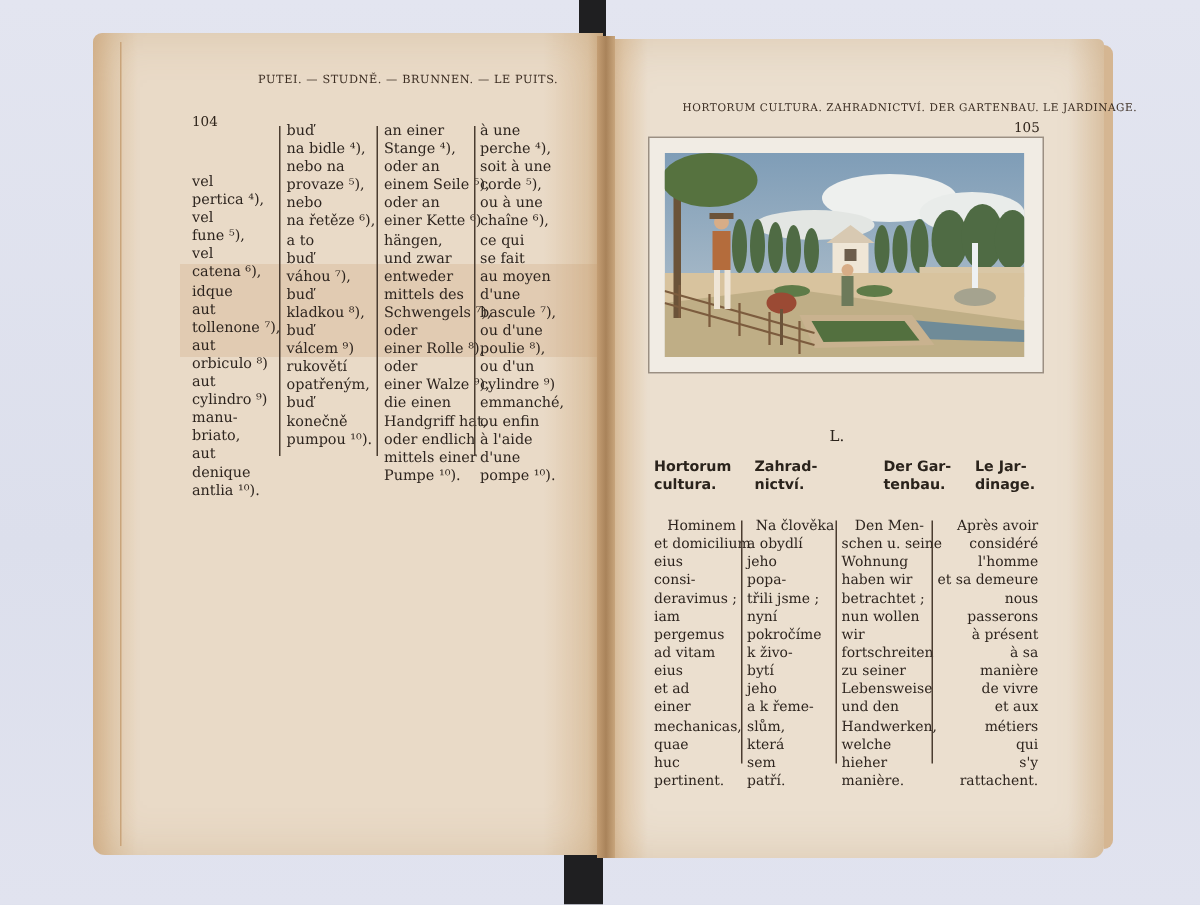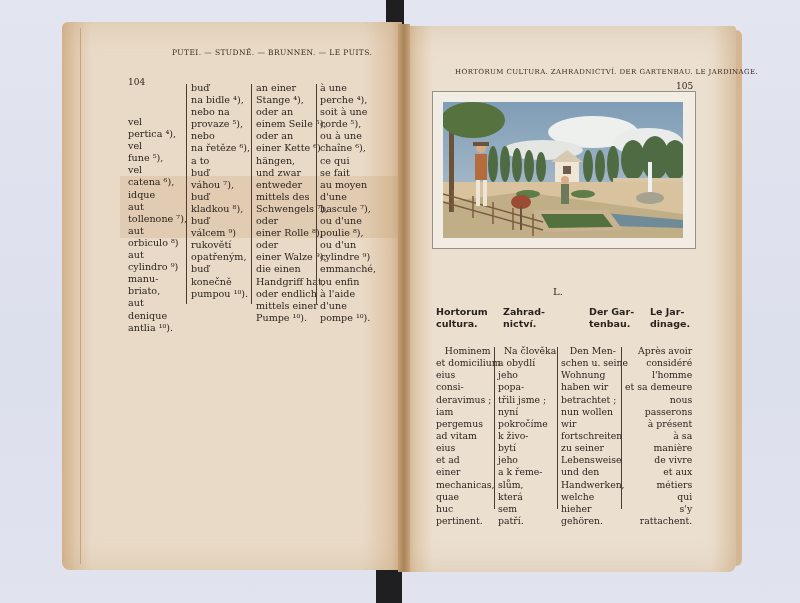--- a/index.html
+++ b/index.html
@@ -194,15 +194,15 @@
 nictví.</div>
 <div class="heading" id="h2" style="left:570px;top:306px;width:56px;margin-left:19px;">Der Gar-
 tenbau.</div>
 <div class="heading" id="h3" style="left:638px;top:306px;width:52px;margin-left:12px;">Le Jar-
 dinage.</div>
 
 <div class="rcol" id="rc0" style="left:436px;top:345px;"><div>   Hominem</div><div>et domicilium</div><div>eius</div><div>consi-</div><div>deravimus ;</div><div>iam</div><div>pergemus</div><div>ad vitam</div><div>eius</div><div>et ad</div><div>einer</div><div>mechanicas,</div><div>quae</div><div>huc</div><div>pertinent.</div></div>
 <div class="vline" style="left:494px;top:347px;height:162px;"></div>
 <div class="rcol" id="rc1" style="left:498px;top:345px;"><div>  Na člověka</div><div>a obydlí</div><div>jeho</div><div>popa-</div><div>třili jsme ;</div><div>nyní</div><div>pokročíme</div><div>k živo-</div><div>bytí</div><div>jeho</div><div>a k řeme-</div><div>slům,</div><div>která</div><div>sem</div><div>patří.</div></div>
 <div class="vline" style="left:557px;top:347px;height:162px;"></div>
-<div class="rcol" id="rc2" style="left:561px;top:345px;"><div>   Den Men-</div><div>schen u. seine</div><div>Wohnung</div><div>haben wir</div><div>betrachtet ;</div><div>nun wollen</div><div>wir</div><div>fortschreiten</div><div>zu seiner</div><div>Lebensweise</div><div>und den</div><div>Handwerken,</div><div>welche</div><div>hieher</div><div>gehören.</div></div>
+<div class="rcol" id="rc2" style="left:561px;top:345px;"><div>   Den Men-</div><div>schen u. seine</div><div>Wohnung</div><div>haben wir</div><div>betrachtet ;</div><div>nun wollen</div><div>wir</div><div>fortschreiten</div><div>zu seiner</div><div>Lebensweise</div><div>und den</div><div>Handwerken,</div><div>welche</div><div>hieher</div><div>manière.</div></div>
 <div class="vline" style="left:621px;top:347px;height:162px;"></div>
 <div class="rcol" id="rc3" style="left:625px;top:345px;text-align:right;"><div>   Après avoir</div><div>considéré</div><div>l'homme</div><div>et sa demeure</div><div>nous</div><div>passerons</div><div>à présent</div><div>à sa</div><div>manière</div><div>de vivre</div><div>et aux</div><div>métiers</div><div>qui</div><div>s'y</div><div>rattachent.</div></div>
 
 </body></html>

